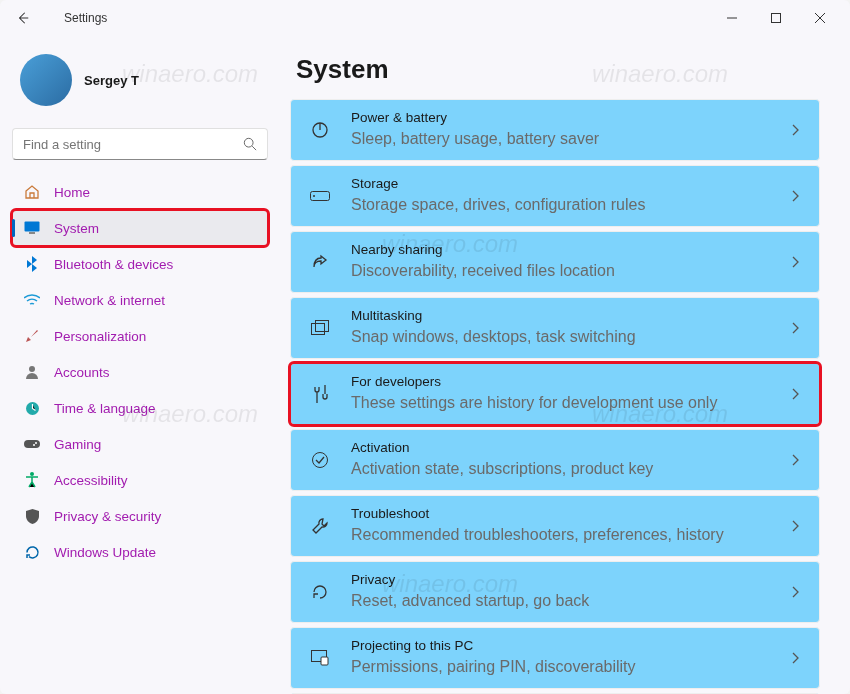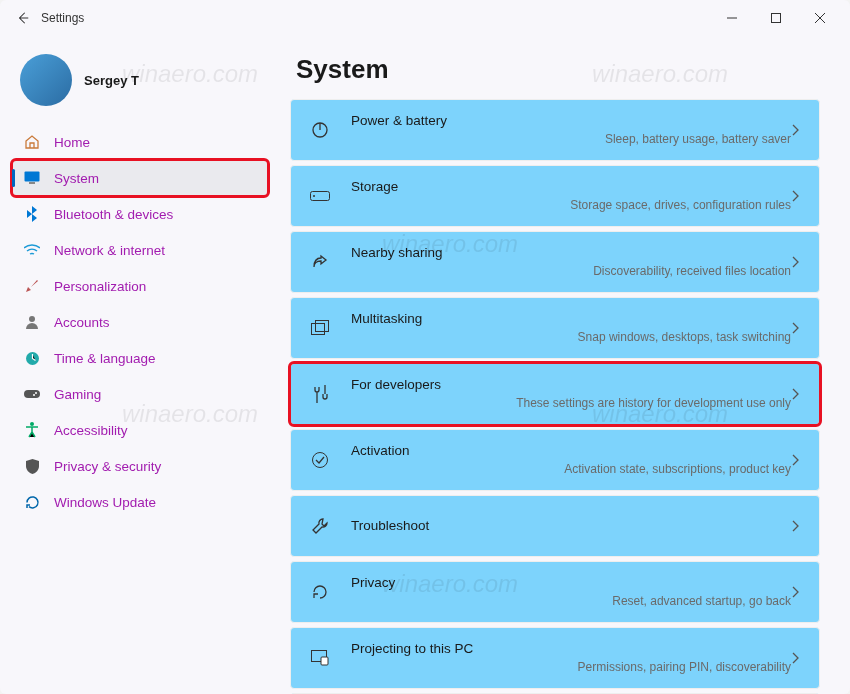--- a/index.html
+++ b/index.html
@@ -1,21 +1,21 @@
 <!DOCTYPE html>
 <html><head>
   <meta charset="utf-8">
   <style>
     * { margin: 0; padding: 0; box-sizing: border-box; font-family: "Segoe UI", -apple-system, sans-serif; }
     body { background: #f3f3f3; width: 850px; height: 694px; overflow: hidden; position: relative; }
     
     .window { width: 100%; height: 100%; background: #f8f7fb; display: flex; flex-direction: column; border-radius: 6px; overflow: hidden; }
     
     .titlebar { height: 36px; display: flex; align-items: center; padding: 0 8px; }
-    .titlebar-left { display: flex; align-items: center; gap: 3px; flex: 1; }
+    .titlebar-left { display: flex; align-items: center; gap: 26px; flex: 1; }
     .back-btn { width: 30px; height: 30px; display: flex; align-items: center; justify-content: center; border-radius: 4px; cursor: pointer; }
     .title-text { font-size: 12px; color: #333; }
     .win-controls { display: flex; }
     .win-btn { width: 44px; height: 30px; display: flex; align-items: center; justify-content: center; cursor: pointer; }
     
     .content { flex: 1; display: flex; overflow: hidden; }
     
     .sidebar { width: 280px; padding: 10px 12px; overflow-y: auto; }
     .profile { display: flex; align-items: center; gap: 12px; padding: 8px 8px 18px 8px; }
     .avatar { width: 52px; height: 52px; border-radius: 50%; background: linear-gradient(135deg, #4a9fd8, #2b6ca3); }
@@ -30,21 +30,21 @@
     .nav-item.selected::before { content: ''; position: absolute; left: 0; top: 9px; bottom: 9px; width: 3px; background: #0067c0; border-radius: 2px; }
     .nav-icon { width: 16px; height: 16px; display: flex; align-items: center; justify-content: center; }
     
     .main { flex: 1; padding: 18px 30px 10px 10px; overflow-y: auto; }
     .page-title { font-size: 26px; font-weight: 600; color: #1a1a1a; margin-bottom: 14px; padding-left: 6px; }
     
     .card { background: #7dd3fc; border: 1px solid #eee; border-radius: 4px; height: 62px; display: flex; align-items: center; padding: 0 18px; margin-bottom: 4px; cursor: pointer; }
     .card-icon { width: 22px; margin-right: 20px; color: #333; display: flex; align-items: center; justify-content: center; }
     .card-text { flex: 1; }
     .card-title { font-size: 13.5px; color: #1a1a1a; line-height: 1.4; }
-    .card-desc { font-size: 12px; color: #6a6a6a; line-height: 1.4; text-align: right; }
+    .card-desc { font-size: 16px; color: #6a6a6a; line-height: 1.4; }
     .chevron { color: #555; }
     
     .highlight-red { outline: 3px solid #e81123; outline-offset: -1px; }
     
     .watermark { position: absolute; font-size: 24px; color: rgba(0,0,0,0.08); font-style: italic; pointer-events: none; margin-left: 32px; }
   </style>
 </head>
 <body>
 
 <div class="window">
@@ -75,20 +75,27 @@
         </div>
     </div>
   </div>
 
   <div class="content">
     <div class="sidebar">
       <div class="profile">
         <div class="avatar"></div>
         <div class="profile-name">Sergey T</div>
       </div>
+      <div class="search">
+        <input class="search-input" placeholder="Find a setting" style="">
+        <svg width="14" height="14" viewBox="0 0 16 16">
+            <circle cx="6.5" cy="6.5" r="5" fill="none" stroke="#555"></circle>
+            <path stroke="#555" d="M10.5 10.5 15 15"></path>
+          </svg>
+      </div>
       <ul class="nav">
         <li class="nav-item">
             <span class="nav-icon">
               <svg width="16" height="16" viewBox="0 0 16 16">
                 <path fill="none" stroke="#c97a3a" stroke-width="1.3" d="M2 7l6-5 6 5v7H2zM6 14V9h4v5"></path>
               </svg>
             </span>
             <span>Home</span>
           </li>
         <li class="nav-item selected highlight-red">
@@ -278,20 +285,21 @@
       </div>
 
       <div class="card">
         <div class="card-icon">
             <svg width="18" height="18" viewBox="0 0 18 18">
               <path fill="none" stroke="#333" stroke-width="1.3" d="M12 2a4 4 0 00-4 5L2 13l3 3 6-6a4 4 0 005-4l-3 3-2-2z"></path>
             </svg>
           </div>
         <div class="card-text">
             <div class="card-title">Troubleshoot</div>
+            <div class="card-desc">Recommended troubleshooters, preferences, history</div>
           </div>
         <svg class="chevron" width="10" height="12">
             <path fill="none" stroke="currentColor" stroke-width="1.3" d="M2 1l5 5-5 5"></path>
           </svg>
       </div>
 
       <div class="card">
         <div class="card-icon">
             <svg width="18" height="18" viewBox="0 0 18 18">
               <path fill="none" stroke="#333" stroke-width="1.3" d="M3 9a6 6 0 116 6M3 15v-4h4"></path>

